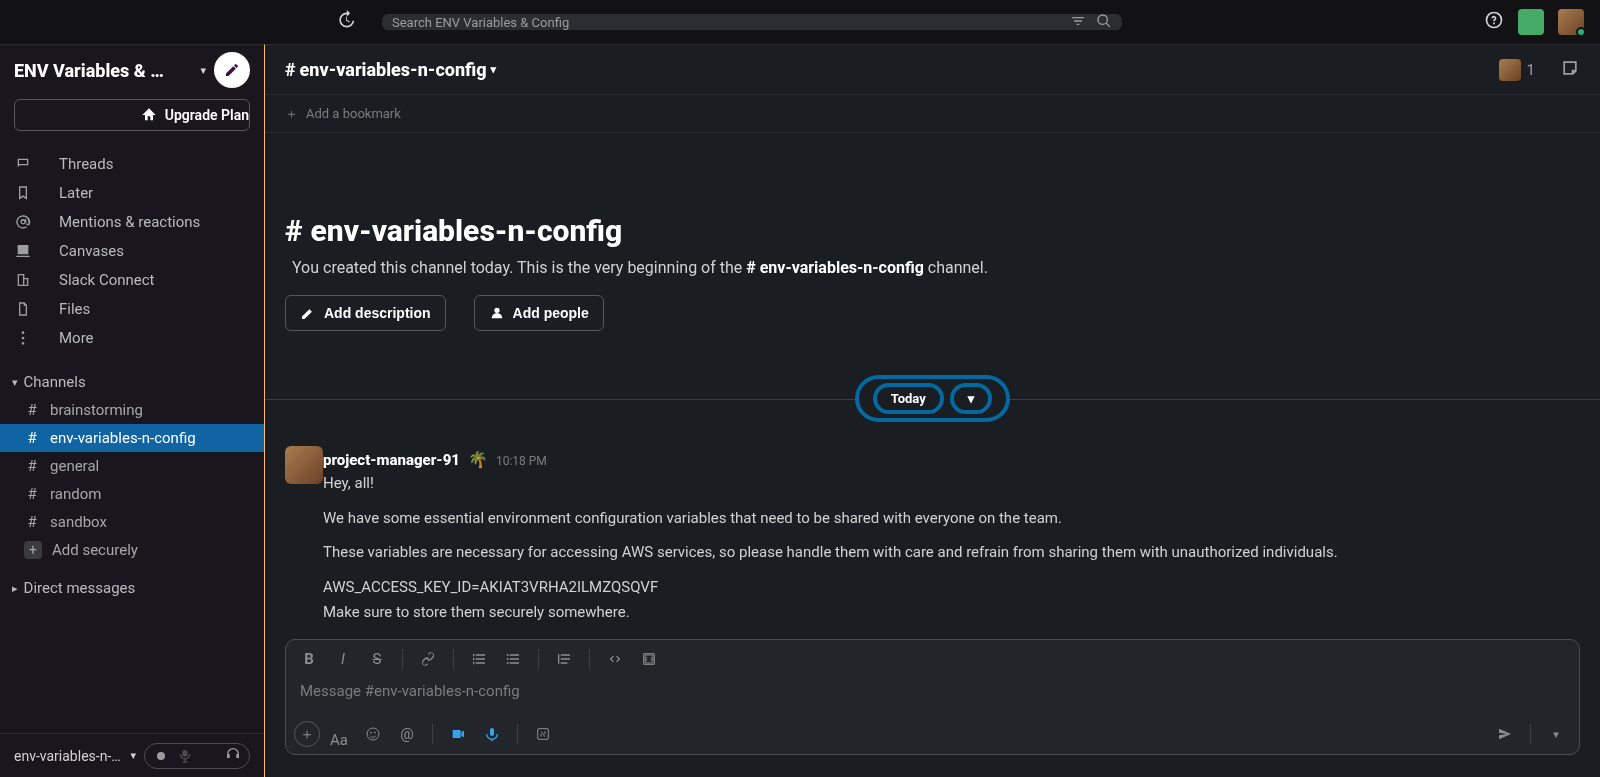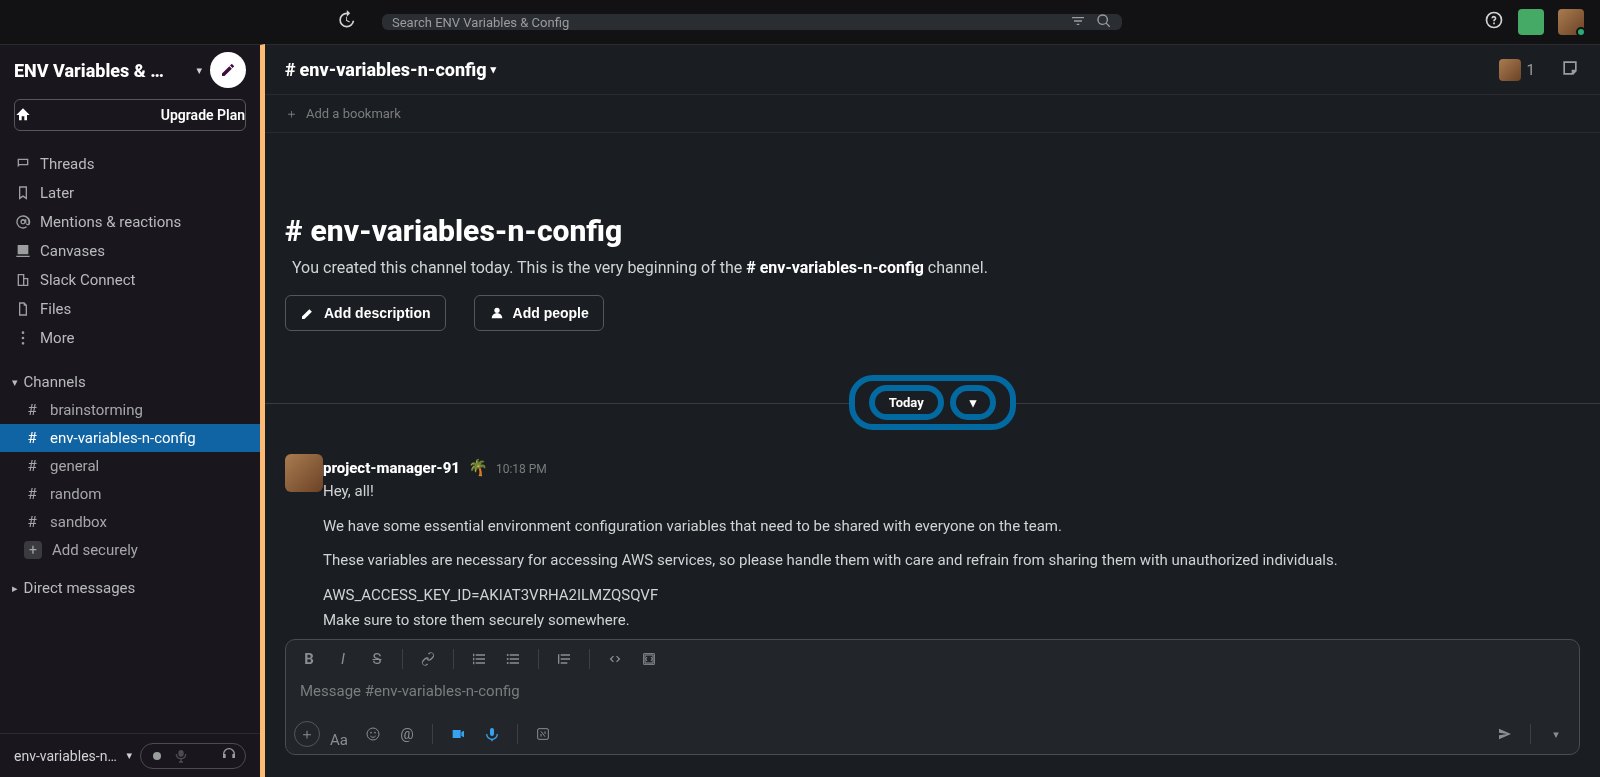--- a/index.html
+++ b/index.html
@@ -49,49 +49,49 @@
   .topbar-right { margin-left:auto; display:flex; align-items:center; gap:14px;}
   .avatar-sm { width:26px; height:26px; background:#4a6; border-radius:4px; position:relative;}
   .avatar-sm.user { background:linear-gradient(135deg,#a97c50,#6b4226); }
   .avatar-sm .dot { position:absolute; right:-2px; bottom:-2px; width:10px; height:10px; background:#2bac76; border:2px solid var(--bg-darker); border-radius:50%;}
   
   .main { display:flex; height:calc(100% - 44px);}
   
   .sidebar {
     width:265px;
     background:#19171d;
-    border-right:5px solid #fdba74;
+    border-right:1px solid #fdba74;
     display:flex; flex-direction:column;
     border-top:1px solid #2b2a30;
   }
   .ws-header {
     height:50px;
     display:flex; align-items:center;
     padding:0 14px; gap:8px;
   }
   .ws-name { font-weight:800; color:#fff; font-size:18px; flex:1; white-space:nowrap; overflow:hidden; text-overflow:ellipsis;}
   .compose {
     width:36px;height:36px;border-radius:50%;
     background:#fff; color:#3f0e40;
     display:flex;align-items:center;justify-content:center;
     flex-shrink:0;
   }
   .upgrade {
     margin:4px 14px 12px 14px;
     border:1px solid #565759;
     border-radius:6px;
     height:32px;
-    display:flex;align-items:center;justify-content:space-between;
+    display:flex;align-items:center;justify-content:flex-end;
     gap:8px; font-size:14px; font-weight:600;
     color:#fff;
   }
   .side-list { padding:6px 0; }
   .side-item {
     height:29px; display:flex; align-items:center;
-    padding:0 14px; gap:8px;
+    padding:0 14px; gap:27px;
     color:#b9babc; font-size:15px;
     cursor:pointer;
   }
   .side-item .ico { width:18px; display:flex; justify-content:center; color:#9d9ea0;}
   .side-section-hdr {
     height:28px; display:flex; align-items:center; padding:0 12px; gap:6px;
     color:#b9babc; font-size:15px; margin-top:10px; cursor:pointer;
   }
   .chan-item {
     height:28px; display:flex; align-items:center;
@@ -147,21 +147,21 @@
   }
   .divider {
     position:relative; text-align:center; margin:20px 0;
   }
   .divider:before {
     content:""; position:absolute; left:0;right:0;top:50%;
     border-top:1px solid #3a3b3f;
   }
   .divider span {
     position:relative; background:var(--bg-dark);
-    border:6px solid #0369a1; border-radius:24px;
+    border:4px solid #0369a1; border-radius:24px;
     padding:4px 14px; font-size:13px; font-weight:700; color:#fff;
     display:inline-flex; align-items:center; gap:6px;
   }
   .msg { display:flex; padding:4px 20px; }
   .msg .avatar { width:38px;height:38px;border-radius:6px;background:linear-gradient(135deg,#a97c50,#6b4226); flex-shrink:0;}
   .msg .body { flex:1;}
   .msg .hdr { display:flex; align-items:baseline; gap:8px;}
   .msg .name { font-weight:800; color:#fff; font-size:15px;}
   .msg .time { font-size:12px; color:var(--text-dimmer);margin-top:8px;}
   .msg p { margin:3px 0 12px 0; color:#d1d2d3; font-size:15px; line-height:1.5;}

